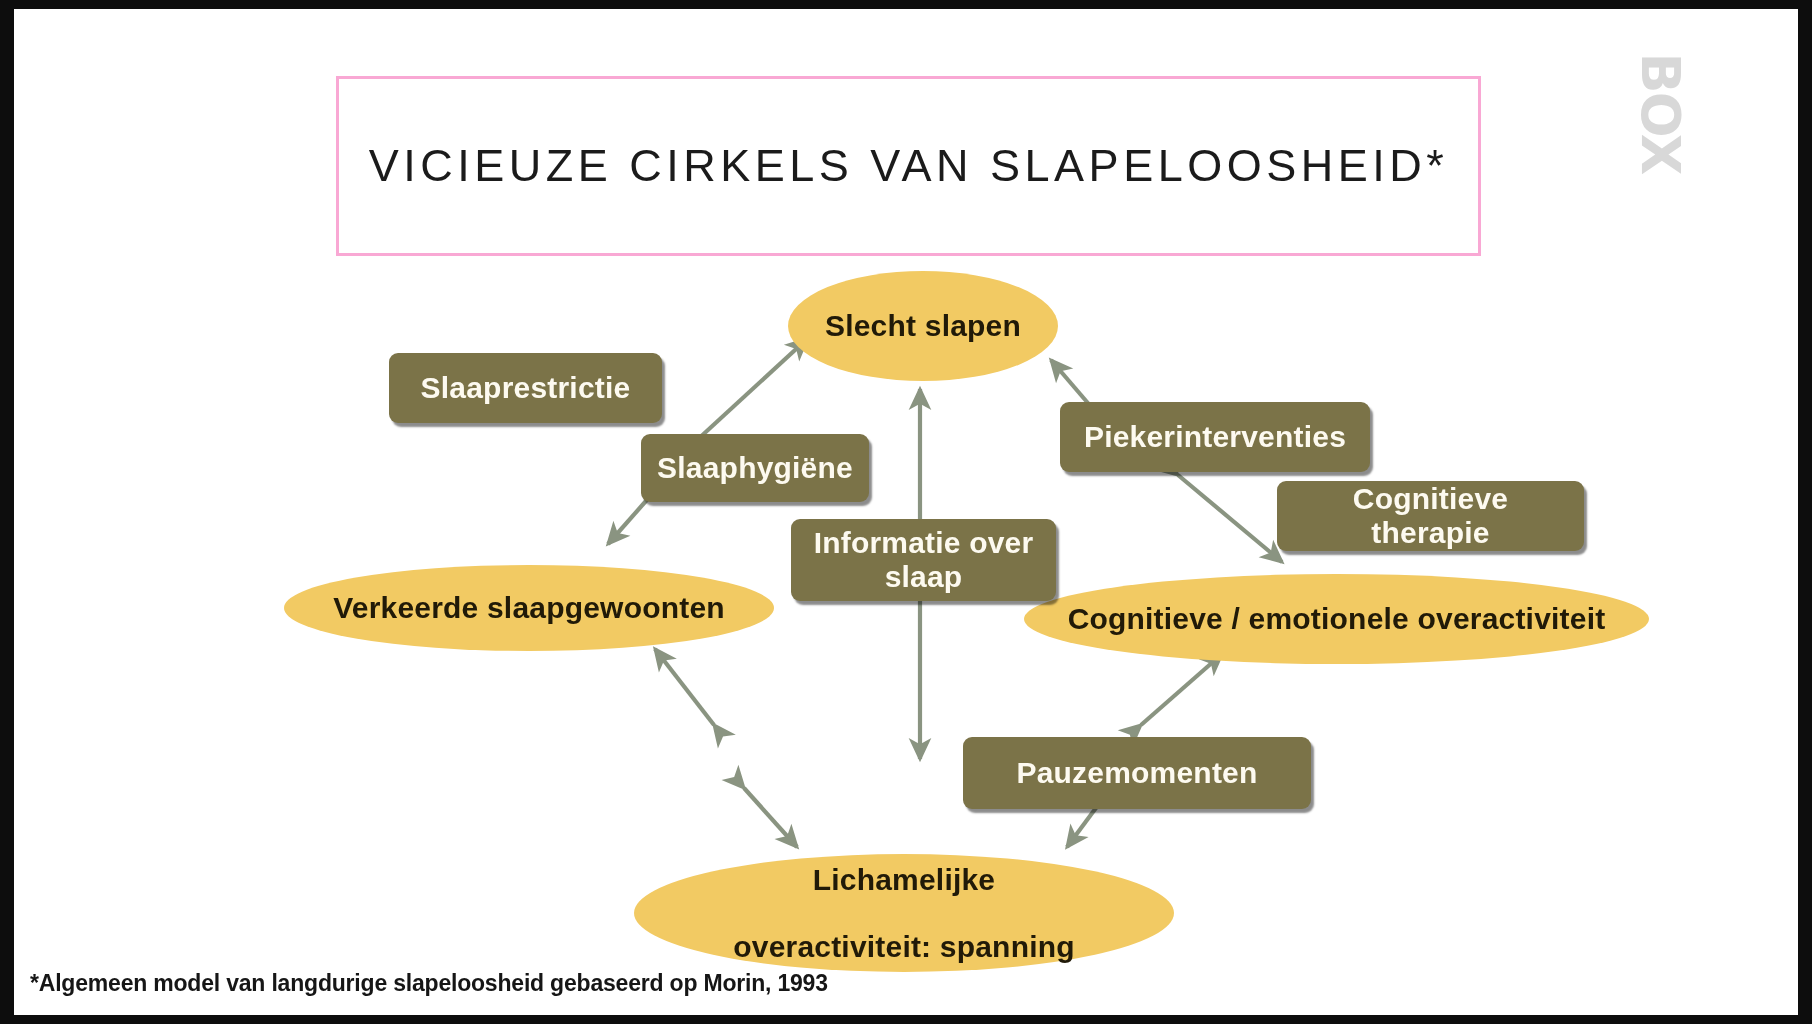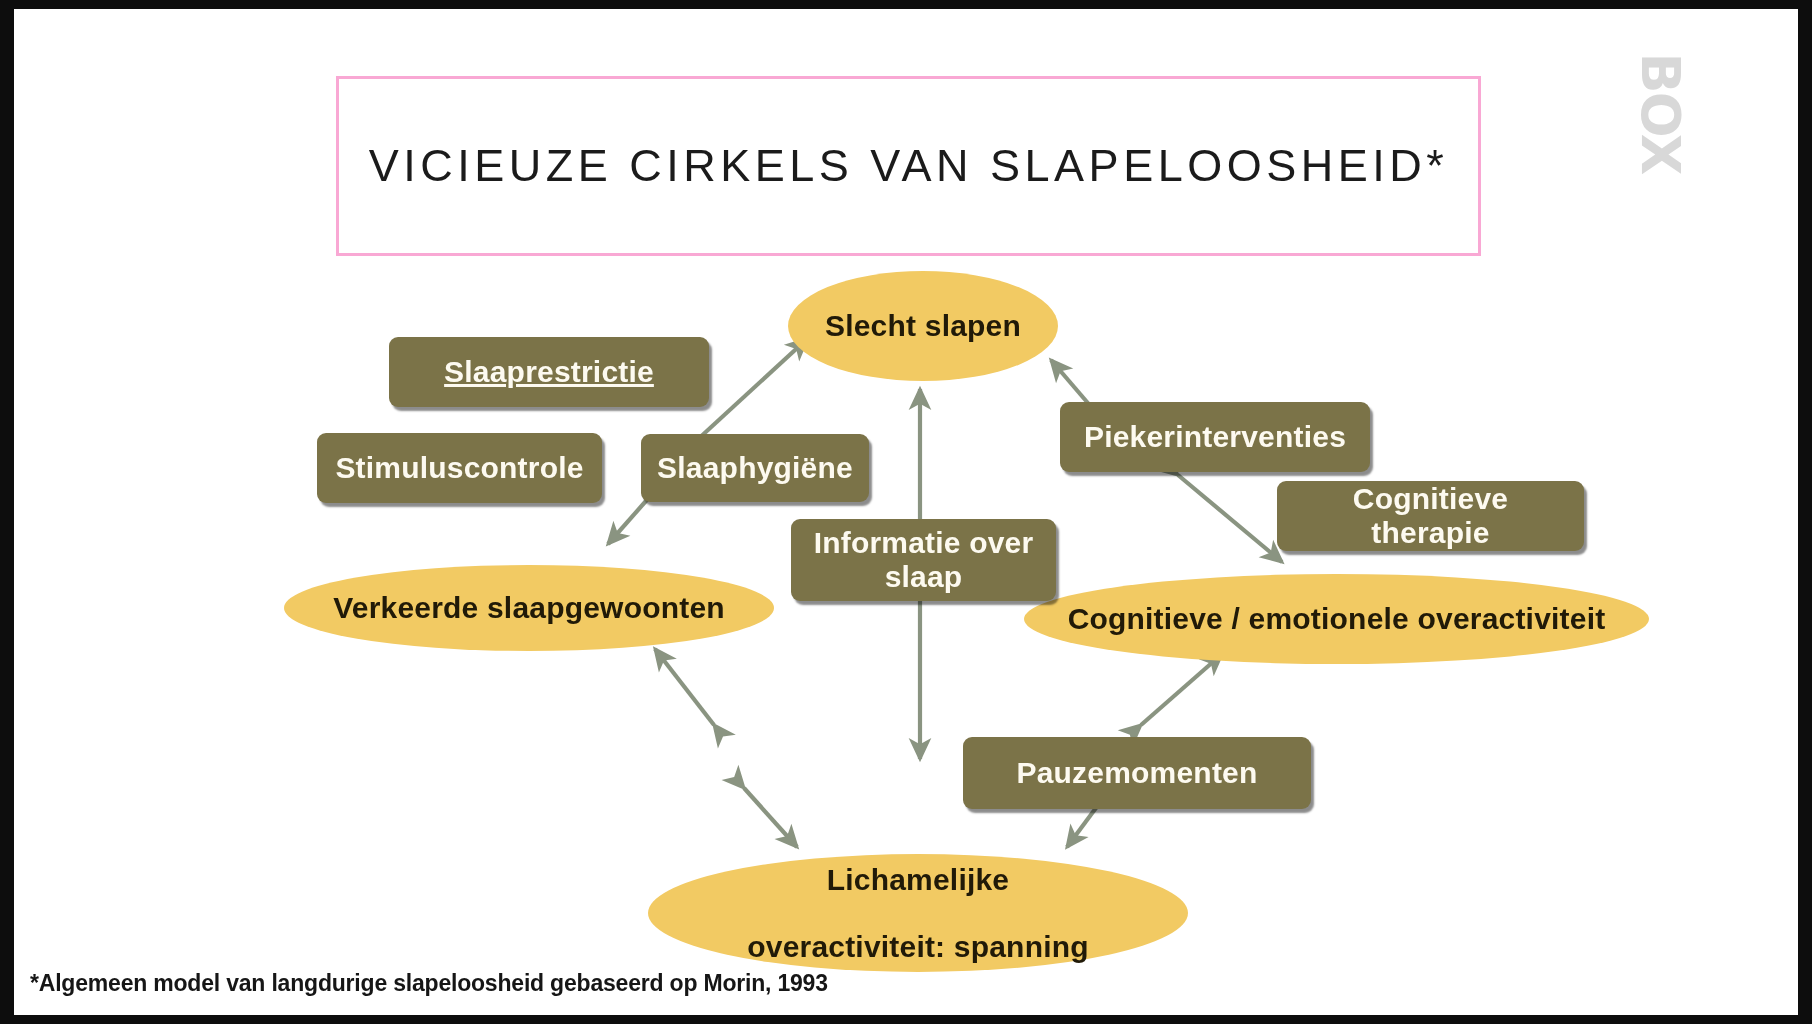--- a/index.html
+++ b/index.html
@@ -150,32 +150,29 @@
     </div>
 
     <div class="node ellipse" style="left:270px;top:556px;width:490px;height:86px;">
       <span>Verkeerde slaapgewoonten</span>
     </div>
 
     <div class="node ellipse" style="left:1010px;top:565px;width:625px;height:90px;">
       <span>Cognitieve / emotionele overactiviteit</span>
     </div>
 
-    <div class="node ellipse" style="left:634px;top:845px;width:540px;height:118px;flex-direction:column;gap:32px;">
+    <div class="node ellipse" style="left:620px;top:845px;width:540px;height:118px;flex-direction:column;gap:32px;">
       <span>Lichamelijke</span>
       <span>overactiviteit: spanning</span>
     </div>
 
-    <div class="node box" style="left:375px;top:328px;width:320px;height:70px;text-decoration:underline;">
+    <div class="node box" style="left:375px;top:344px;width:273px;height:70px;">
       <span>Slaaprestrictie</span>
     </div>
 
-    <div class="node box" style="left:303px;top:424px;width:285px;height:70px;">
-      <span>Stimuluscontrole</span>
-    </div>
 
     <div class="node box" style="left:627px;top:425px;width:228px;height:68px;">
       <span>Slaaphygiëne</span>
     </div>
 
     <div class="node box" style="left:777px;top:510px;width:265px;height:82px;flex-direction:column;">
       <span>Informatie over</span>
       <span>slaap</span>
     </div>
 

